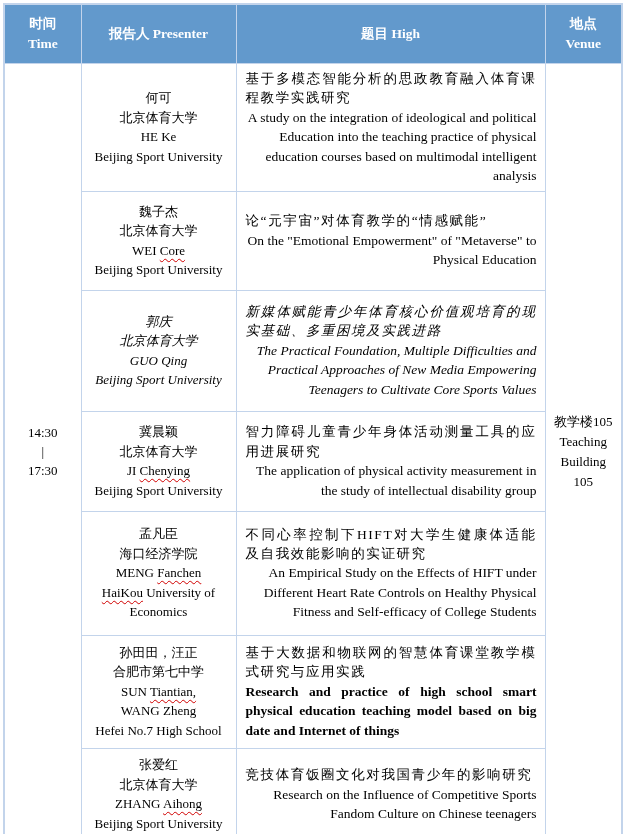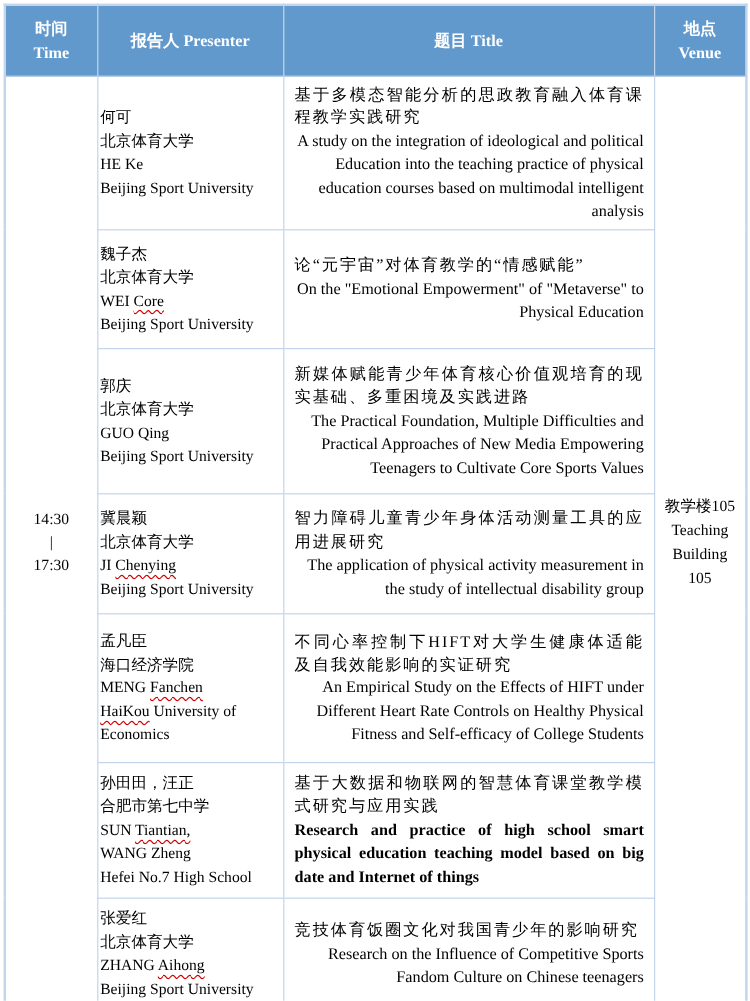--- a/index.html
+++ b/index.html
@@ -17,21 +17,21 @@
   col.c-time{width:77px;}
   col.c-presenter{width:155px;}
   col.c-title{width:309px;}
   col.c-venue{width:77px;}
   th{background:var(--header-bg);color:#ffffff;font-weight:bold;
      font-size:13.5px;height:54px;border:1px solid var(--border-color);
      text-align:center;vertical-align:middle;padding:2px;line-height:1.45;}
   td{border:1px solid var(--border-color);vertical-align:middle;padding:0;}
   .time-cell,.venue-cell{text-align:center;font-size:13px;line-height:1.55;padding:2px;}
   .time-sep{font-size:13px;line-height:1.4;}
-  .presenter-cell{font-size:13px;line-height:1.5;padding:4px 2px;}
+  .presenter-cell{text-align:center;font-size:13px;line-height:1.5;padding:4px 2px;}
   .presenter-line{min-height:19px;}
   .title-cell{padding:5px 8px 5px 9px;font-size:13.5px;line-height:1.44;}
   .title-cn{text-align:justify;letter-spacing:1.6px;}
   .title-en{text-align:right;}
   .title-en.justify{text-align:justify;font-weight:bold;}
   .mark{text-decoration:underline wavy var(--squiggle) 1px;text-underline-offset:3px;}
 </style>
 </head>
 <body>
 
@@ -46,21 +46,21 @@
     <thead>
       <tr>
         <th>
           <div>时间</div>
           <div>Time</div>
         </th>
         <th>
           <div>报告人 Presenter</div>
         </th>
         <th>
-          <div>题目 Title</div>
+          <div>题目 High</div>
         </th>
         <th>
           <div>地点</div>
           <div>Venue</div>
         </th>
       </tr>
     </thead>
     <tbody>
         <tr style="height: 121px;">
           <td class="time-cell" rowspan="7">
@@ -90,21 +90,21 @@
             <div class="presenter-line"><span>魏子杰</span></div>
             <div class="presenter-line"><span>北京体育大学</span></div>
             <div class="presenter-line"><span>WEI </span><span class="mark">Core</span></div>
             <div class="presenter-line"><span>Beijing Sport University</span></div>
           </td>
           <td class="title-cell">
             <div class="title-cn">论“元宇宙”对体育教学的“情感赋能”</div>
             <div class="title-en">On the "Emotional Empowerment" of "Metaverse" to Physical Education</div>
           </td>
         </tr>
-        <tr style="height: 121px;">
+        <tr style="height: 121px; font-style: italic;">
           <td class="presenter-cell">
             <div class="presenter-line"><span>郭庆</span></div>
             <div class="presenter-line"><span>北京体育大学</span></div>
             <div class="presenter-line"><span>GUO Qing</span></div>
             <div class="presenter-line"><span>Beijing Sport University</span></div>
           </td>
           <td class="title-cell">
             <div class="title-cn">新媒体赋能青少年体育核心价值观培育的现实基础、多重困境及实践进路</div>
             <div class="title-en">The Practical Foundation, Multiple Difficulties and Practical Approaches of New Media Empowering Teenagers to Cultivate Core Sports Values</div>
           </td>

